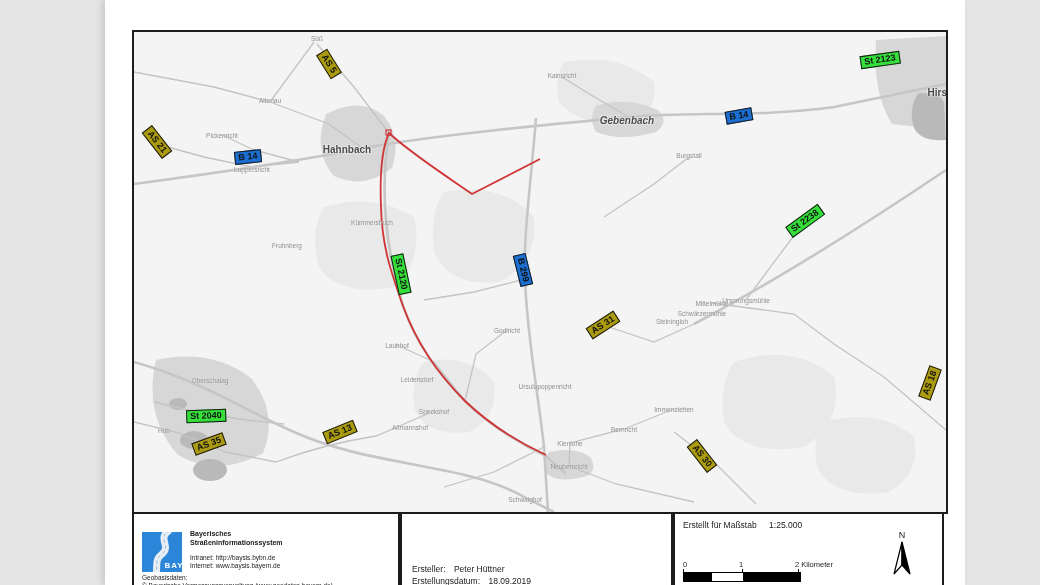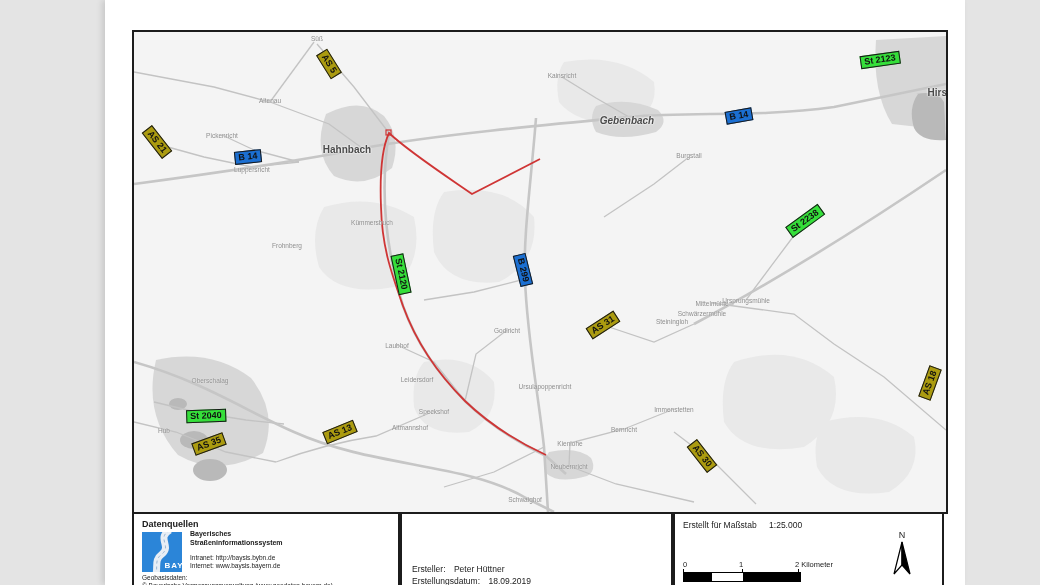--- a/index.html
+++ b/index.html
@@ -185,21 +185,20 @@
           <div class="road-label" style="left: 796px; top: 351px; background: rgb(171, 155, 16); transform: translate(-50%, -50%) rotate(-70deg);">AS 18</div>
           <div class="road-label" style="left: 568px; top: 424px; background: rgb(171, 155, 16); transform: translate(-50%, -50%) rotate(52deg);">AS 30</div>
           <div class="road-label" style="left: 206px; top: 400px; background: rgb(171, 155, 16); transform: translate(-50%, -50%) rotate(-22deg);">AS 13</div>
           <div class="road-label" style="left: 75px; top: 412px; background: rgb(171, 155, 16); transform: translate(-50%, -50%) rotate(-20deg);">AS 35</div>
           <div class="road-label" style="left: 72px; top: 384px; background: rgb(53, 223, 58); transform: translate(-50%, -50%) rotate(-2deg);">St 2040</div>
         </div>
     </div>
   </div>
 
   <div class="footer-box" id="box-datenquellen">
-    <div class="box-title">Datenquellen</div>
     <div class="logo">
       <svg width="40" height="40" viewBox="0 0 40 40">
         <path d="M28,-2 C14,6 30,14 20,22 C12,28 16,34 14,42" fill="none" stroke="#e8eef5" stroke-width="7"></path>
         <path d="M28,-2 C14,6 30,14 20,22 C12,28 16,34 14,42" fill="none" stroke="#9bb7d4" stroke-width="1" stroke-dasharray="3,3"></path>
       </svg>
       <div class="logo-text">BAYSIS</div>
     </div>
     <div class="org-block">
       <div class="org-name">Bayerisches</div>
       <div class="org-name">Straßeninformationssystem</div>

